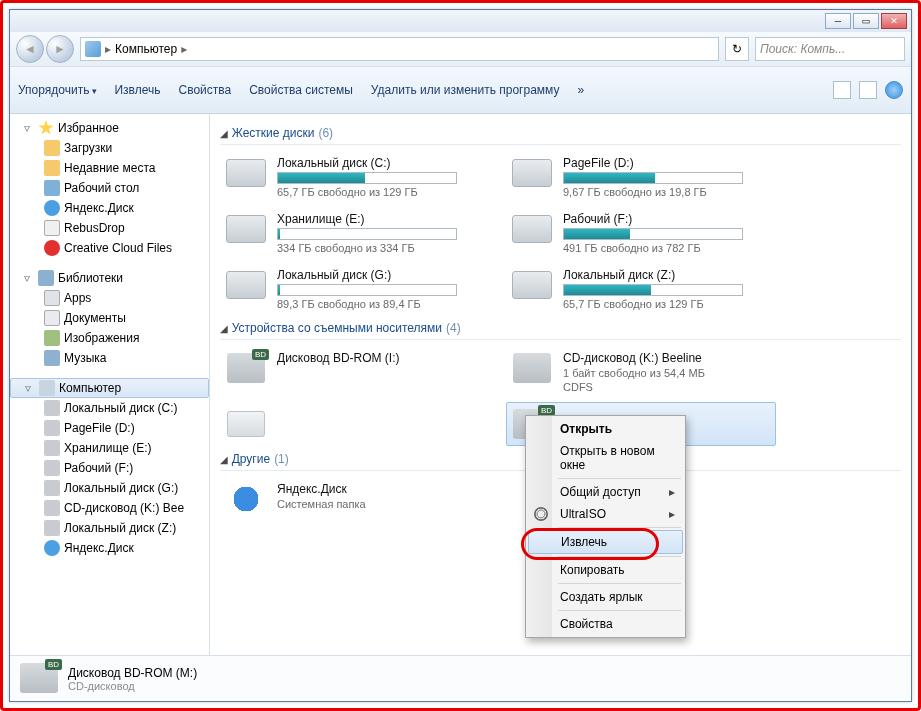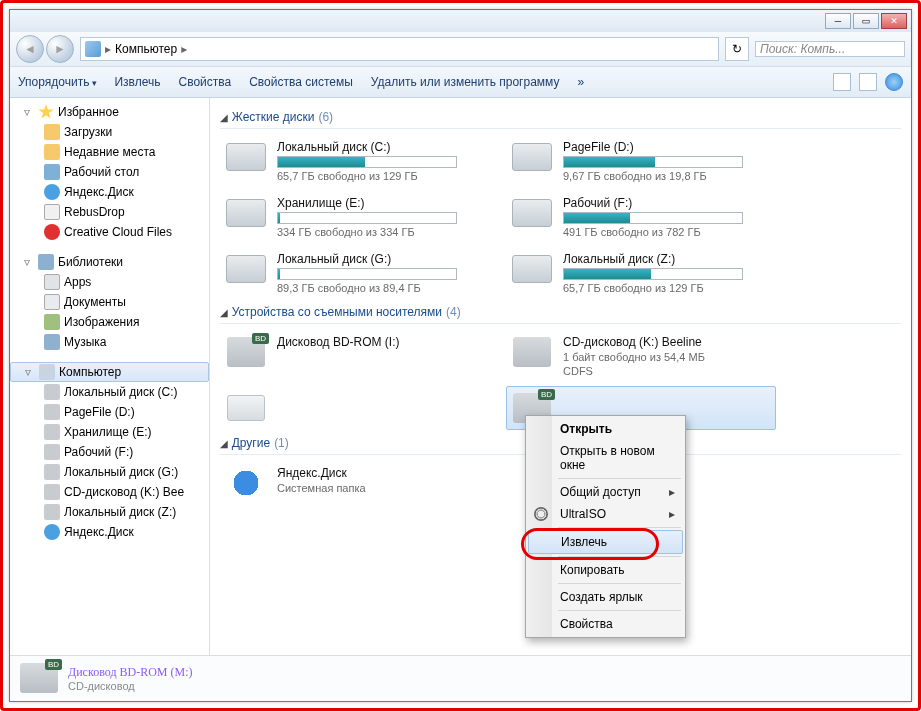--- a/index.html
+++ b/index.html
@@ -15,24 +15,24 @@
 .titlebar .close { background: linear-gradient(#f0b3b3,#e06060); border-color: #a04040; color: #fff; }
 
 
 .navrow { height: 34px; background: linear-gradient(#f7fafd,#e6eef7); display: flex; align-items: center; padding: 2px 6px; gap: 6px; }
 .nav-btns { display: flex; gap: 2px; }
 .nav-btn { width: 28px; height: 28px; border-radius: 50%; background: radial-gradient(circle at 30% 30%, #fff, #c8d6e6 60%, #a8bdd3); border: 1px solid #9fb4ca; display: flex; align-items: center; justify-content: center; color: #a0a0a0; }
 .breadcrumb { flex: 1; height: 24px; border: 1px solid #b8cad9; background: #fff; display: flex; align-items: center; padding: 0 4px; gap: 4px; }
 .breadcrumb .icon-small { width: 16px; height: 16px; background: linear-gradient(135deg,#9cc9f0,#5a9dd4); border-radius: 2px; }
 .bc-arrow { color: #666; }
 .refresh { width: 24px; height: 24px; border: 1px solid #b8cad9; background: #fff; display: flex; align-items: center; justify-content: center; }
-.search { width: 150px; height: 16px; border: 1px solid #b8cad9; background: #fff; display: flex; align-items: center; padding: 0 4px; color: #888; font-style: italic; gap: 4px; }
-
-
-.cmdbar { height: 32px; background: linear-gradient(#f4f8fd,#e2ecf6); border-top: 1px solid #d3dfe9; border-bottom: 1px solid #c5d5e2; display: flex; align-items: center; padding: 0 8px; gap: 18px; color: #1f3f6f; }
+.search { width: 150px; height: 24px; border: 1px solid #b8cad9; background: #fff; display: flex; align-items: center; padding: 0 4px; color: #888; font-style: italic; gap: 4px; }
+
+
+.cmdbar { height: 48px; background: linear-gradient(#f4f8fd,#e2ecf6); border-top: 1px solid #d3dfe9; border-bottom: 1px solid #c5d5e2; display: flex; align-items: center; padding: 0 8px; gap: 18px; color: #1f3f6f; }
 .cmdbar .dd::after { content: " ▾"; color: #1f3f6f; font-size: 9px; }
 .cmd-spacer { flex: 1; }
 .cmd-icons { display: flex; gap: 8px; align-items: center; }
 .cmd-icon { width: 18px; height: 18px; border: 1px solid #a9bed2; background: #fff; }
 
 
 .split { flex: 1; display: flex; overflow: hidden; }
 .tree { width: 200px; border-right: 1px solid #d6e0ea; overflow-y: auto; padding: 4px 0; }
 .tree-item { display: flex; align-items: center; gap: 4px; padding: 2px 6px 2px 14px; white-space: nowrap; cursor: default; }
 .tree-item.indent { padding-left: 34px; }
@@ -83,21 +83,21 @@
 .ctxmenu .sep { height: 1px; background: #d6d6d6; margin: 2px 2px 2px 30px; position: relative; }
 .ctxmenu .sub::after { content: "▸"; position: absolute; right: 8px; color: #444; }
 .ctxmenu .ultra-ico { position: absolute; left: 6px; top: 4px; width: 14px; height: 14px; border-radius: 50%; background: radial-gradient(circle,#eee 30%,#888 31%,#eee 55%,#666 56%); }
 
 
 .red-ring { position: absolute; left: 521px; top: 528px; width: 138px; height: 32px; border: 3px solid #e40000; border-radius: 16px; pointer-events: none; }
 
 
 .statusbar { height: 46px; border-top: 1px solid #d6e0ea; background: #fafcfe; display: flex; align-items: center; gap: 10px; padding: 4px 10px; }
 .statusbar .sbicon { width: 38px; height: 32px; }
-.statusbar .sbtext .t1 { color: #8b5cf6; font-family: Liberation Serif, serif; }
+.statusbar .sbtext .t1 { color: #000000; }
 .statusbar .sbtext .t2 { color: #8a8a8a; font-size: 11px; }
 
 .chevron::after { content: "»"; color: #1f3f6f; }
 </style>
 </head>
 <body>
 
 <div class="outer-frame">
 <div class="window">
 

